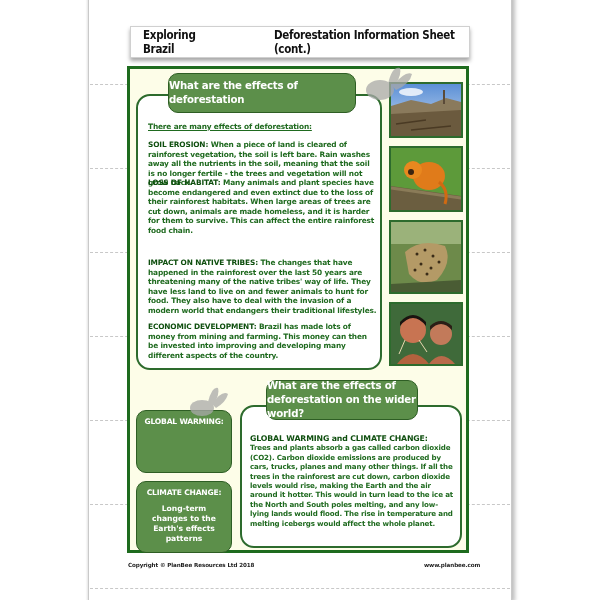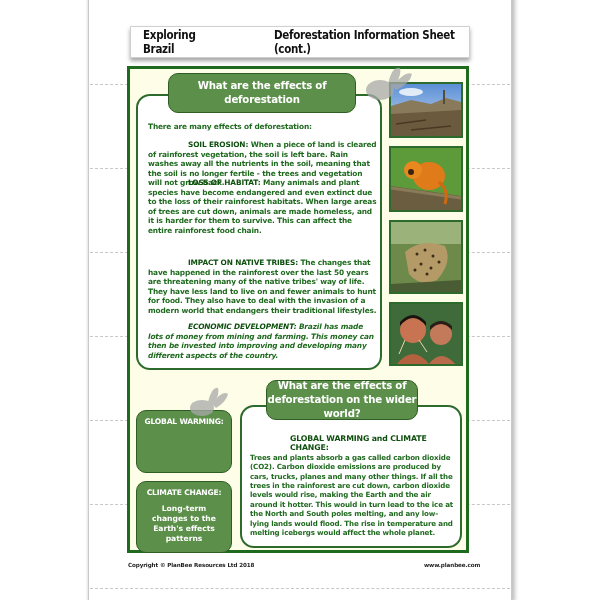--- a/index.html
+++ b/index.html
@@ -26,28 +26,28 @@
     .frame {
       position:absolute; left:127px; top:66px; width:342px; height:487px;
       background:#fdfde8; border:3px solid #1e6b1e; box-sizing:border-box;
     }
     .box {
       position:absolute; background:#ffffff; border:2px solid #2d6b2d; border-radius:14px;
       box-sizing:border-box;
     }
     .pill {
       position:absolute; background:#5c8f4a; border:1.5px solid #2e5e24; border-radius:10px;
-      color:#ffffff; font-weight:bold; text-align:center; box-sizing:border-box;
+      color:#ffffff; font-weight:bold; text-align:left; box-sizing:border-box;
       font-size:10.2px; line-height:14px; letter-spacing:-0.2px;
       display:flex; flex-direction:column; justify-content:center;
     }
     .txt {
       font-size:7.4px; line-height:9.6px; color:#1f6a1f; font-weight:bold; letter-spacing:-0.15px;
     }
-    .txt b { color:#0f4f0f;margin-left:40px; }
+    .txt b { color:#0f4f0f; }
     .para { position:absolute; }
     .photo {
       position:absolute; left:389px; width:74px; border:2px solid #2d6b2d; box-sizing:border-box; overflow:hidden;
     }
     .defbox {
       position:absolute; left:136px; width:96px; background:#5c8f4a; border:1.5px solid #2e5e24;
       border-radius:10px; color:#fff; text-align:center; box-sizing:border-box; font-weight:bold;
       font-size:7.6px; line-height:10px; padding-top:6px;
     }
     .defbox .h { margin-bottom:6px; letter-spacing:-0.2px; }
@@ -75,34 +75,34 @@
 </div>
 
 <div class="frame"></div>
 
 <div class="box" style="left:136px;top:94px;width:246px;height:276px;"></div>
 
 <div class="pill" style="left:168px;top:73px;width:188px;height:40px;">
   <span>What are the effects of deforestation</span>
 </div>
 
-<div class="para txt" style="left:148px;top:122px;width:230px;">
+<div class="para txt" style="left:148px;top:122px;width:230px;text-decoration:underline;">
   <span>There are many effects of deforestation:</span>
 </div>
 
 <div class="para txt" style="left:148px;top:140px;width:230px;">
   <b>SOIL EROSION:</b><span> When a piece of land is cleared of rainforest vegetation, the soil is left bare. Rain washes away all the nutrients in the soil, meaning that the soil is no longer fertile - the trees and vegetation will not grow back.</span>
 </div>
 <div class="para txt" style="left:148px;top:178px;width:230px;">
   <b>LOSS OF HABITAT:</b><span> Many animals and plant species have become endangered and even extinct due to the loss of their rainforest habitats. When large areas of trees are cut down, animals are made homeless, and it is harder for them to survive. This can affect the entire rainforest food chain.</span>
 </div>
 <div class="para txt" style="left:148px;top:258px;width:230px;">
   <b>IMPACT ON NATIVE TRIBES:</b><span> The changes that have happened in the rainforest over the last 50 years are threatening many of the native tribes' way of life. They have less land to live on and fewer animals to hunt for food. They also have to deal with the invasion of a modern world that endangers their traditional lifestyles.</span>
 </div>
-<div class="para txt" style="left:148px;top:322px;width:230px;font-style:italic;">
+<div class="para txt" style="left:148px;top:322px;width:230px;">
   <b>ECONOMIC DEVELOPMENT:</b><span> Brazil has made lots of money from mining and farming. This money can then be invested into improving and developing many different aspects of the country.</span>
 </div>
 
 <div class="photo" style="top:82px;height:56px;">
   <svg width="70" height="52" viewBox="0 0 70 52">
     <defs>
         <linearGradient id="sky" x1="0" y1="0" x2="0" y2="1">
           <stop offset="0" stop-color="#5b8fd6"></stop>
           <stop offset="1" stop-color="#cfe0f2"></stop>
         </linearGradient>

